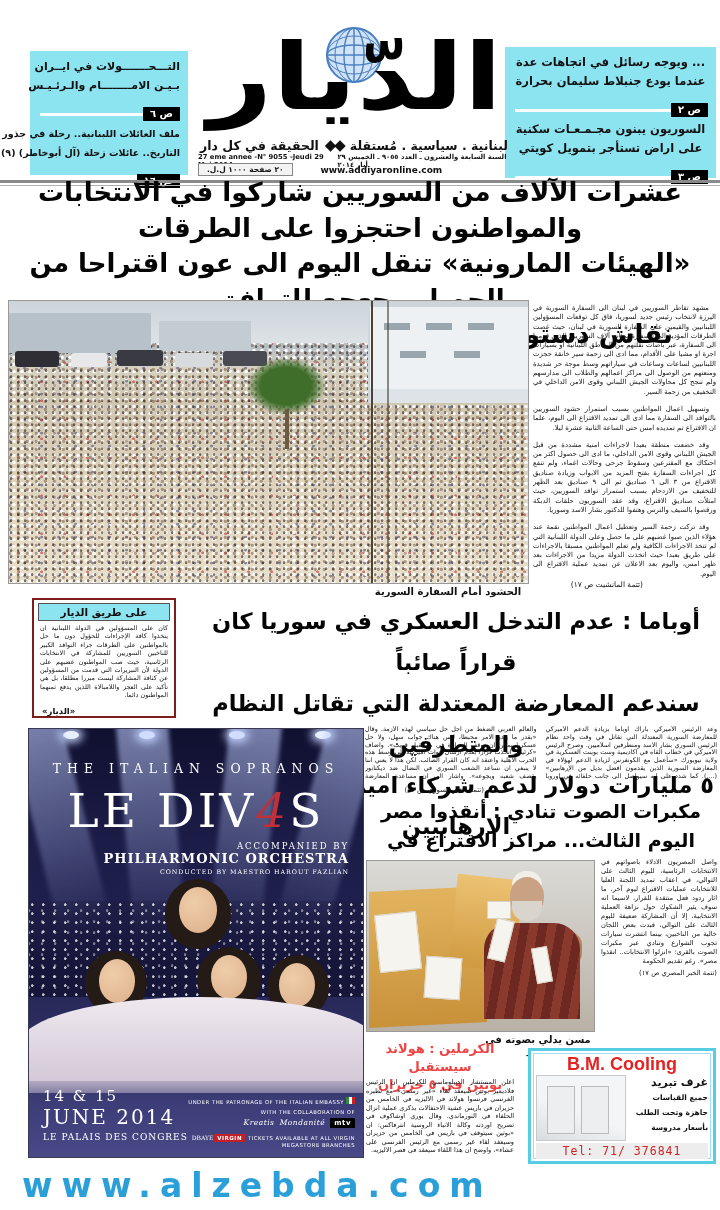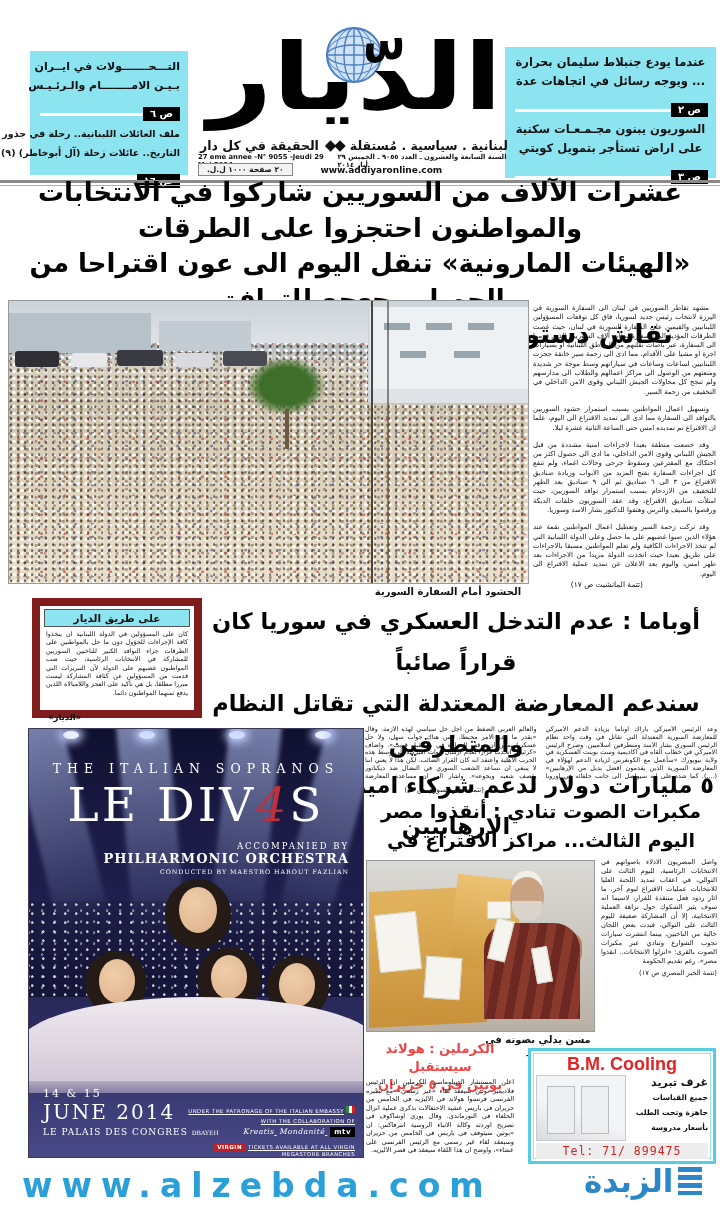--- a/index.html
+++ b/index.html
@@ -44,21 +44,21 @@
   .lead-col{left:533px;top:296px;width:183px;height:282px;font-size:6.9px;line-height:9.3px;}
   .cont{font-weight:normal;font-size:7.5px;direction:rtl;}
   .caption{font-size:10px;font-weight:bold;text-align:center;direction:rtl;}
 
   .obama-cols{left:365px;top:726px;width:352px;height:62px;column-count:2;column-gap:9px;
               font-size:6.4px;line-height:7.8px;}
   .egypt-col{left:601px;top:858px;width:116px;height:172px;font-size:6.7px;line-height:9px;}
   .kremlin-col{left:366px;top:1078px;width:148px;height:106px;font-size:6.5px;line-height:8.5px;}
 
   
-  .diyarbox{left:32px;top:598px;width:170px;height:120px;border:8px solid #7f1d1d;background:#fff;
+  .diyarbox{left:32px;top:598px;width:144px;height:120px;border:2px solid #7f1d1d;background:#fff;
             box-sizing:border-box;padding:2px;}
   .diyarbox .ttl{background:#8ce4f0;border:1px solid #555;text-align:center;font-weight:bold;
                  font-size:10.5px;padding:2px 0;margin:1px 2px 3px;direction:rtl;}
   .diyarbox .bd{font-size:6.4px;line-height:8.4px;text-align:justify;direction:rtl;padding:0 4px;
                 height:82px;overflow:hidden;}
   .diyarbox .sig{font-size:8.5px;font-weight:bold;text-align:left;padding:0 6px;direction:rtl;}
 
   
   .crowd{left:8px;top:300px;width:521px;height:284px;border:1px solid #999;box-sizing:border-box;
          overflow:hidden;
@@ -94,43 +94,43 @@
   .shawl{position:absolute;width:70px;height:44px;border-radius:40%;background:#b0764e;opacity:.85;}
 
   
   .poster{left:28px;top:728px;width:336px;height:430px;overflow:hidden;border:1px solid #3a3a55;box-sizing:border-box;
           background:linear-gradient(180deg,#101030 0%,#1c1c48 26%,#222252 55%,#343468 80%,#454580 100%);color:#fff;}
   .beam{position:absolute;top:-8px;width:52px;height:215px;
         background:linear-gradient(180deg,rgba(190,205,255,.6),rgba(190,205,255,0));filter:blur(2px);}
   .lamp{position:absolute;top:2px;width:16px;height:8px;border-radius:50%;background:#e8f0ff;box-shadow:0 0 9px 4px rgba(200,215,255,.9);}
   .p-kick{position:absolute;left:0;top:32px;width:100%;text-align:center;font-family:"DejaVu Serif",serif;
           font-size:12.5px;letter-spacing:6px;}
-  .p-title{position:absolute;left:0;top:48px;width:100%;text-align:center;font-family:"DejaVu Serif",serif;
+  .p-title{position:absolute;left:0;top:54px;width:100%;text-align:center;font-family:"DejaVu Serif",serif;
            font-size:47px;letter-spacing:3px;}
   .p-title .n4{color:#c03038;font-style:italic;}
   .p-acc{position:absolute;right:14px;top:112px;text-align:right;font-family:"DejaVu Serif",serif;}
   .p-acc .a1{font-size:8.5px;letter-spacing:2px;}
   .p-acc .a2{font-size:13px;letter-spacing:1px;font-weight:bold;}
   .p-acc .a3{font-size:6.3px;letter-spacing:1px;margin-top:2px;}
   .orch{position:absolute;left:0;top:172px;width:100%;height:96px;
         background:
          radial-gradient(circle at 30% 40%, rgba(245,245,245,.8) 0 1px, transparent 1.6px) 0 0/11px 9px,
          radial-gradient(circle at 70% 60%, rgba(230,225,235,.5) 0 1px, transparent 1.6px) 4px 3px/13px 11px,
          linear-gradient(180deg,rgba(20,20,45,.2),#16163a 70%);}
   .face{position:absolute;border-radius:50%;background:radial-gradient(circle at 40% 35%, #efcdaa, #dcb08a);}
   .hair{position:absolute;border-radius:50%;background:#241a16;}
   .dress{position:absolute;left:-10px;top:268px;width:360px;height:96px;border-radius:50% 50% 0 0;
          background:linear-gradient(180deg,#efe9ef,#cfc4d4);}
   .p-strip{position:absolute;left:0;top:352px;width:100%;height:78px;
            background:linear-gradient(180deg,rgba(52,52,104,.2),#3e3e7a 40%,#4a4a88 100%);}
-  .p-date1{font-family:"DejaVu Serif",serif;font-size:11px;letter-spacing:2px;}
+  .p-date1{font-family:"DejaVu Serif",serif;font-size:15px;letter-spacing:2px;}
   .p-date2{font-family:"DejaVu Serif",serif;font-size:20px;letter-spacing:2px;}
   .p-venue{font-family:"DejaVu Serif",serif;font-size:9px;letter-spacing:1px;margin-top:3px;}
   .p-venue small{font-size:6px;letter-spacing:0;}
-  .p-right{position:absolute;right:8px;top:25px;width:175px;text-align:right;font-size:5.3px;letter-spacing:.5px;text-decoration:underline;}
+  .p-right{position:absolute;right:8px;top:16px;width:175px;text-align:right;font-size:5.3px;letter-spacing:.5px;}
   .badge{display:inline-block;background:#000;color:#fff;font-weight:bold;font-size:7px;padding:1px 4px;margin-left:3px;}
   .part-it{display:inline-block;font-family:"DejaVu Serif",serif;font-style:italic;font-size:7.5px;margin-left:3px;}
   .vbadge{display:inline-block;background:#c02028;color:#fff;font-weight:bold;font-size:5.5px;padding:1px 3px;margin-right:3px;}
   .flag{display:inline-block;width:9px;height:7px;margin-left:2px;
         background:linear-gradient(90deg,#2e8b3a 0 33%,#fff 33% 66%,#c22 66%);}
 
   
   .bmad{left:528px;top:1048px;width:188px;height:116px;box-sizing:border-box;background:#fff;
         border:3px solid #57cde2;box-shadow:inset 0 0 0 2px #fff, inset 0 0 0 3px #9fe2ef;padding:3px 5px;}
   .bm-title{color:#e32222;font-weight:bold;font-size:18px;text-align:center;font-family:"Liberation Sans",sans-serif;line-height:20px;}
@@ -149,22 +149,22 @@
   .alz-logo{left:584px;top:1166px;display:flex;direction:rtl;align-items:center;gap:5px;}
   .alz-stripes{width:24px;height:28px;background:repeating-linear-gradient(180deg,#2b87c8 0 5px,#fff 5px 8px);}
   .alz-name{font-size:31px;font-weight:bold;color:#2b87c8;line-height:30px;}
 </style>
 </head>
 <body>
 
 <div class="page">
 
   <div class="abs tbox" style="left:505px;top:47px;width:211px;height:131px;">
+    <div class="tline">... ويوجه رسائل في اتجاهات عدة</div>
     <div class="tline">عندما يودع جنبلاط سليمان بحرارة</div>
-    <div class="tline">... ويوجه رسائل في اتجاهات عدة</div>
     <div class="trow">
       <span class="ptab">ص ٢</span>
       <span class="pline"></span>
     </div>
     <div class="tline">السوريون يبنون مجـمـعـات سكنية</div>
     <div class="tline">على اراض تستأجر بتمويل كويتي</div>
     <div class="trow">
       <span class="ptab">ص ٣</span>
       <span class="pline"></span>
     </div>
@@ -311,21 +311,21 @@
         <div class="bm-l1">غرف تبريد</div>
         <div class="bm-li">جميع القياسات</div>
         <div class="bm-li">جاهزة وتحت الطلب</div>
         <div class="bm-li">بأسعار مدروسة</div>
       </div>
       <div class="bm-img">
         <div class="bm-door" style="left:10px;top:10px;width:26px;height:46px;"></div>
         <div class="bm-door" style="left:44px;top:10px;width:26px;height:46px;"></div>
       </div>
     </div>
-    <div class="bm-tel">Tel: 71/ 899475</div>
+    <div class="bm-tel">Tel: 71/ 376841</div>
   </div>
 
   <div class="abs poster">
     <div class="lamp" style="left:34px;"></div>
     <div class="lamp" style="left:110px;"></div>
     <div class="lamp" style="left:200px;"></div>
     <div class="lamp" style="left:286px;"></div>
     <div class="beam" style="left:6px;transform:rotate(-14deg);"></div>
     <div class="beam" style="left:96px;transform:rotate(-5deg);"></div>
     <div class="beam" style="left:190px;transform:rotate(6deg);"></div>
@@ -363,18 +363,14 @@
           <span class="part-it">Kreatis</span>
           <span class="part-it">Mondanité</span>
           <span class="badge">mtv</span>
         </div>
         <div style="margin-top:6px;"><span class="vbadge">VIRGIN</span><span>TICKETS AVAILABLE AT ALL VIRGIN MEGASTORE BRANCHES</span></div>
       </div>
     </div>
   </div>
 
   <div class="abs alz-url">www.alzebda.com</div>
-  <div class="abs alz-logo">
-    <span class="alz-stripes"></span>
-    <span class="alz-name">الزبدة</span>
-  </div>
 
 </div>
 
 </body></html>

